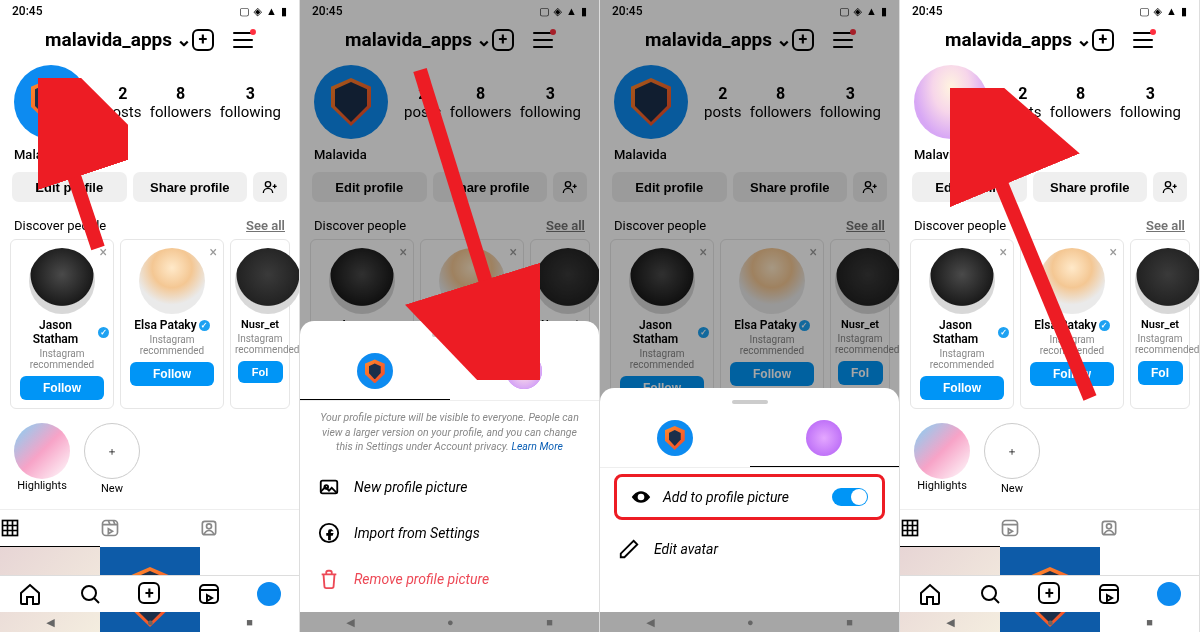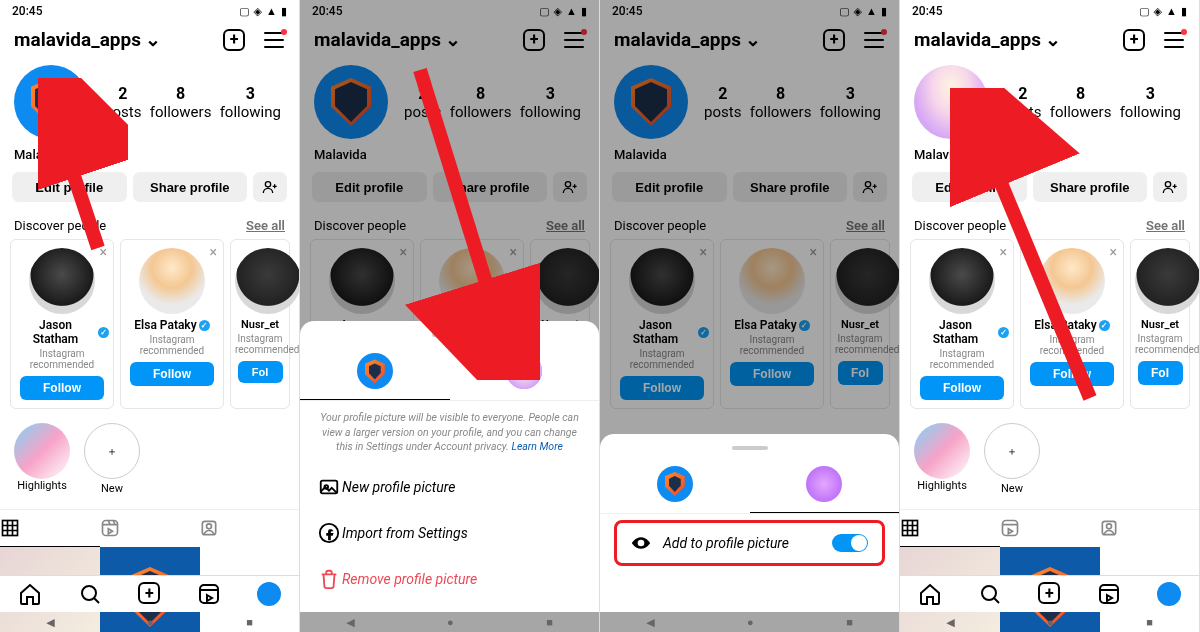--- a/index.html
+++ b/index.html
@@ -2,21 +2,21 @@
 <html><head>
 <meta charset="utf-8">
 <style>
   * { box-sizing: border-box; margin: 0; padding: 0; }
   body { font-family: -apple-system, BlinkMacSystemFont, "Segoe UI", Roboto, Helvetica, Arial, sans-serif; background: #fff; width: 1200px; height: 632px; display: flex; }
   .phone { width: 300px; height: 632px; border-right: 1px solid #ddd; position: relative; overflow: hidden; background:#fff; }
   .phone.dim::after { content:""; position:absolute; inset:0; background:rgba(0,0,0,0.35); pointer-events:none; z-index:5;}
   .statusbar { height: 22px; display:flex; justify-content:space-between; align-items:center; padding:0 12px; font-size:12px; font-weight:500; color:#000;}
   .status-icons { display:flex; gap:4px; align-items:center; }
   .status-icons span { font-size:11px;}
-  .header { display:flex; justify-content:space-between; align-items:center; padding:6px 14px; }
+  .header { display:flex; justify-content:center; align-items:center; padding:6px 14px; }
   .username { font-size:19px; font-weight:700; display:flex; align-items:center; gap:4px;}
   .header-actions { display:flex; gap:18px; align-items:center;}
   .icon-btn { width:22px; height:22px; display:flex; align-items:center; justify-content:center;}
   .plus-square { width:22px; height:22px; border:2px solid #000; border-radius:6px; display:flex;align-items:center;justify-content:center;font-size:16px;font-weight:700;}
   .burger { position:relative; width:20px; height:16px; display:flex; flex-direction:column; justify-content:space-between;}
   .burger span{height:2px;background:#000;border-radius:1px;}
   .burger .dot{position:absolute;top:-3px;right:-3px;width:6px;height:6px;background:#ff3040;border-radius:50%;}
   .profile-row { display:flex; padding:8px 14px; align-items:center; gap:12px;}
   .avatar-lg { width:74px; height:74px; border-radius:50%; background:#0d8bf0; display:flex; align-items:center; justify-content:center; overflow:hidden; flex-shrink:0;}
   .avatar-lg.purple { background: radial-gradient(circle at 30% 20%, #e9a4ff, #a94df3);}
@@ -60,21 +60,21 @@
   .sysnav span{font-size:11px;}
   
   .sheet { position:absolute; bottom:20px; left:0; right:0; background:#fff; border-radius:14px 14px 0 0; z-index:10; padding:8px 0 10px;font-style:italic;}
   .drag-handle{width:36px;height:4px;background:#ccc;border-radius:2px;margin:4px auto 10px;}
   .sheet-tabs{display:flex; border-bottom:1px solid #eee;}
   .sheet-tab{flex:1;text-align:center;padding:6px 0 10px;}
   .sheet-tab .circ{width:36px;height:36px;border-radius:50%;margin:0 auto;display:flex;align-items:center;justify-content:center;}
   .sheet-tab.active{border-bottom:1.5px solid #000;}
   .sheet-note{font-size:10.5px;color:#888;text-align:center;padding:10px 20px;line-height:1.35;}
   .sheet-note a{color:#0b5fb5;text-decoration:none;}
-  .sheet-item{display:flex;align-items:center;gap:2px;padding:12px 18px;font-size:14px;}
+  .sheet-item{display:flex;align-items:center;gap:14px;padding:12px 18px;font-size:14px;}
   .sheet-item.red{color:#ed4956;}
   .sheet-item svg, .sheet-item .ic { width:22px; height:22px; flex-shrink:0;}
   .toggle-row{display:flex;align-items:center;justify-content:space-between;padding:10px 14px;margin:6px 14px;border:3px solid #ed1c24;border-radius:8px;}
   .toggle-row .lbl{display:flex;align-items:center;gap:12px;font-size:14px;}
   .switch{width:36px;height:18px;background:#0095f6;border-radius:10px;position:relative;}
   .switch::after{content:"";position:absolute;right:1px;top:1px;width:16px;height:16px;background:#fff;border-radius:50%;}
   
   .arrow { position:absolute; z-index:50; pointer-events:none;}
   svg{display:block;}
 </style>
@@ -472,20 +472,26 @@
     </div>
     <div class="toggle-row">
       <div class="lbl">
         <svg width="20" height="20" viewBox="0 0 24 24" fill="#000">
             <path d="M12 5c-7 0-11 7-11 7s4 7 11 7 11-7 11-7-4-7-11-7zm0 11a4 4 0 110-8 4 4 0 010 8z"></path>
           </svg>
         <span>Add to profile picture</span>
       </div>
       <div class="switch"></div>
     </div>
+    <div class="sheet-item">
+      <svg class="ic" viewBox="0 0 24 24" fill="none" stroke="#000" stroke-width="2">
+          <path d="M17 3l4 4L7 21H3v-4z"></path>
+        </svg>
+      <span>Edit avatar</span>
+    </div>
     <div style="height:30px"></div>
   </div>
   <div class="sysnav" style="z-index:11">
       <span>◀</span>
       <span>●</span>
       <span>■</span>
     </div>
 </div>
 
 <div class="phone">

